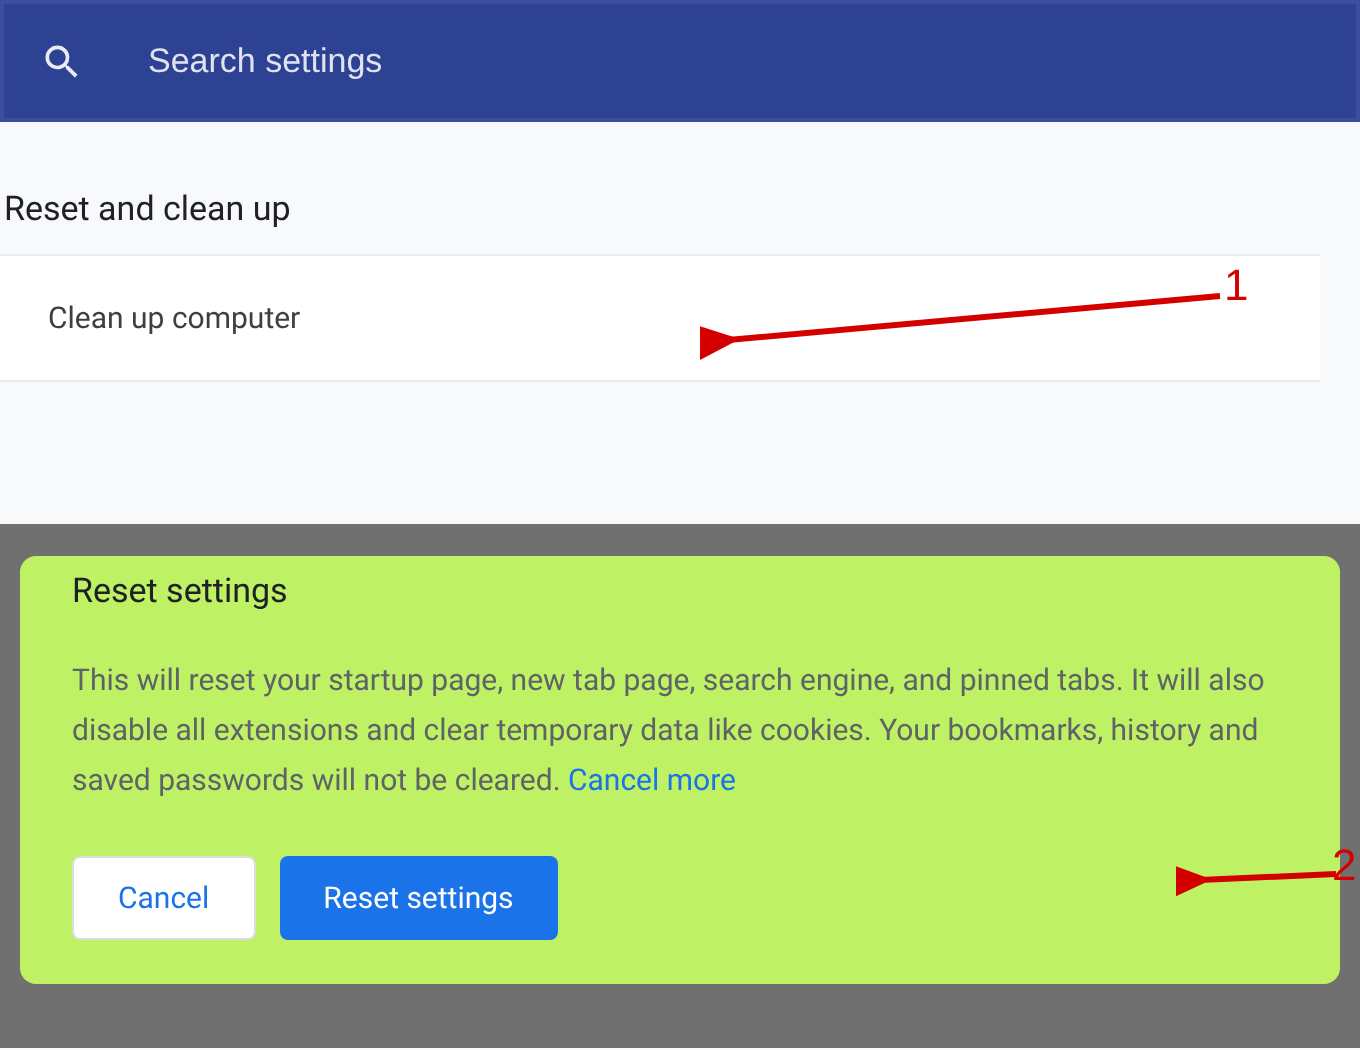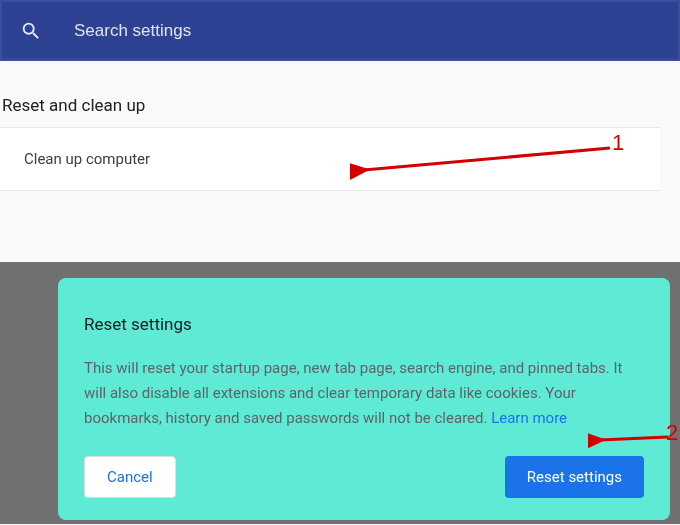--- a/index.html
+++ b/index.html
@@ -88,25 +88,24 @@
       width: 680px;
       height: 262px;
       background: rgba(0,0,0,0.55);
       display: flex;
       align-items: flex-start;
       justify-content: center;
       padding: 16px 10px;
     }
     
     .dialog {
-      background: #5eead4;
+      background: #bef264;
       border-radius: 8px;
       width: 660px;
-      padding: 36px 26px 22px 26px;
-      margin-left: 48px;
+      padding: 8px 26px 22px 26px;
     }
     
     .dialog-title {
       font-size: 17px;
       color: #202124;
       margin-bottom: 22px;
     }
     
     .dialog-body {
       font-size: 15px;
@@ -115,21 +114,21 @@
     }
     
     .learn-link {
       color: #1a73e8;
       text-decoration: none;
       cursor: pointer;
     }
     
     .dialog-actions {
       display: flex;
-      justify-content: space-between;
+      justify-content: flex-start;
       gap: 12px;
       margin-top: 26px;
     }
     
     .btn {
       font-size: 15px;
       padding: 11px 22px;
       border-radius: 4px;
       cursor: pointer;
       font-family: inherit;
@@ -180,21 +179,21 @@
 <div class="section-header">Reset and clean up</div>
 
 <div class="settings-list">
   <div class="settings-row">Clean up computer</div>
 </div>
 
 <div class="overlay">
   <div class="dialog">
     <div class="dialog-title">Reset settings</div>
     <div class="dialog-body">
-      <span>This will reset your startup page, new tab page, search engine, and pinned tabs. It will also disable all extensions and clear temporary data like cookies. Your bookmarks, history and saved passwords will not be cleared. </span><a class="learn-link">Learn more</a>
+      <span>This will reset your startup page, new tab page, search engine, and pinned tabs. It will also disable all extensions and clear temporary data like cookies. Your bookmarks, history and saved passwords will not be cleared. </span><a class="learn-link">Cancel more</a>
     </div>
     <div class="dialog-actions">
       <button class="btn btn-cancel">Cancel</button>
       <button class="btn btn-primary">Reset settings</button>
     </div>
   </div>
 </div>
 
 <div class="annotation" style="top:140px; left:350px;">
   <svg width="280" height="40">

